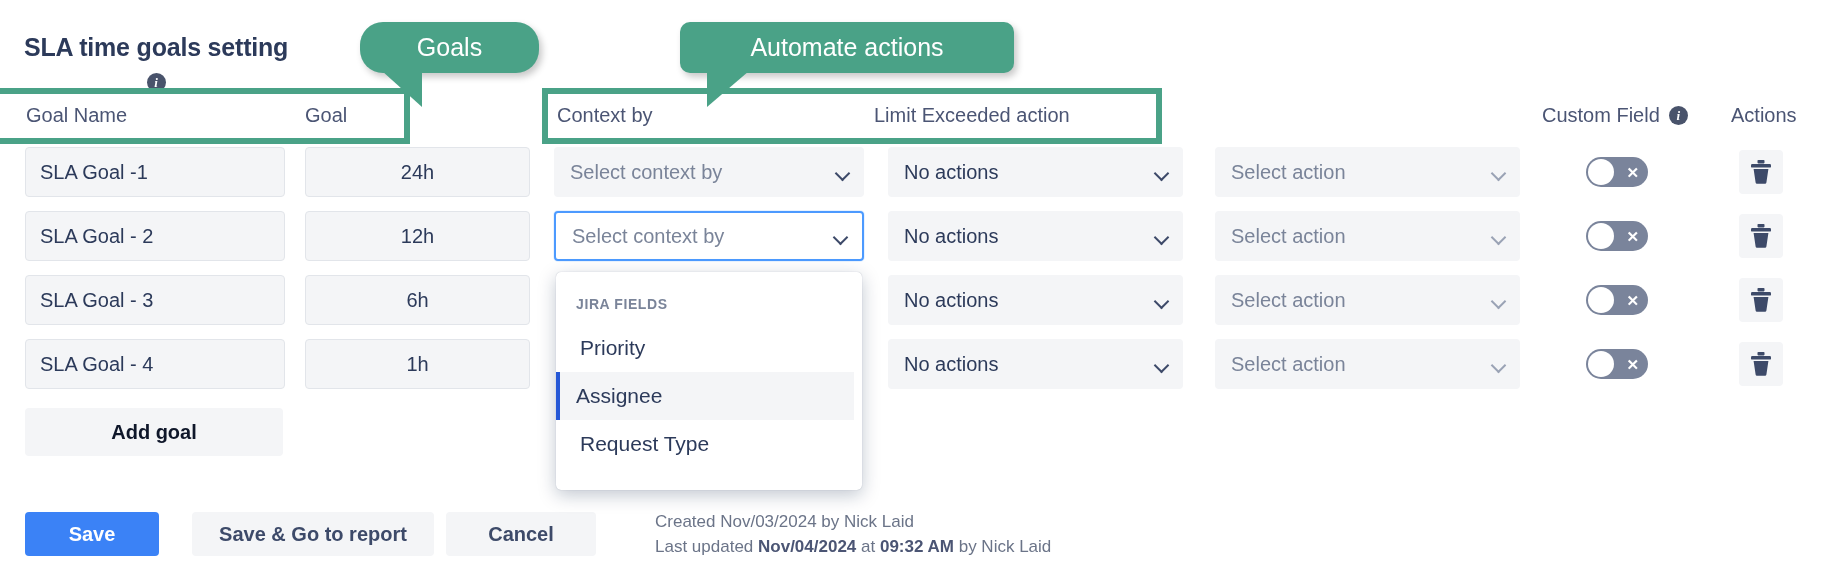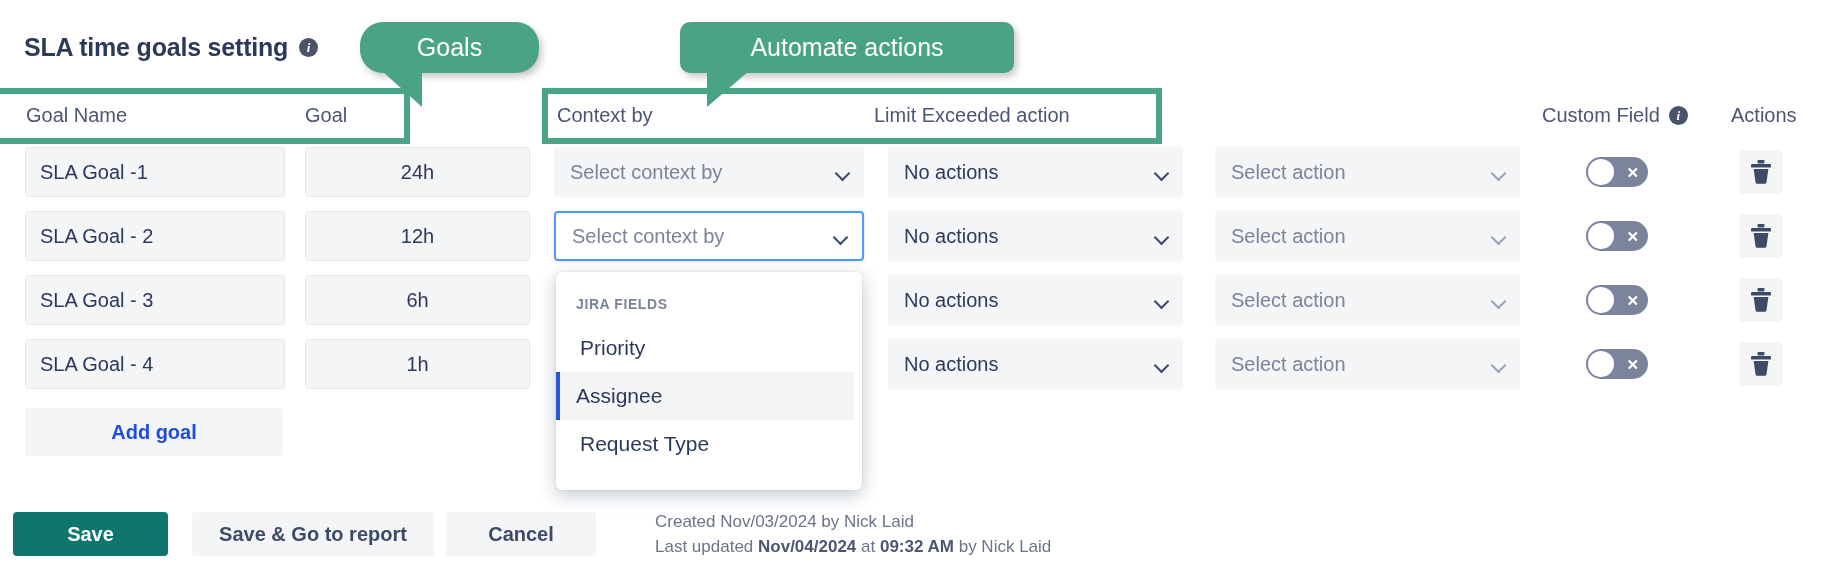--- a/index.html
+++ b/index.html
@@ -14,20 +14,21 @@
   }
 
   
   #page-title-row {
     position: absolute;
     left: 24px;
     top: 33px;
     display: flex;
     align-items: center;
     gap: 11px;
+    flex-direction: column;
   }
   #page-title-row .title-text {
     font-size: 25px;
     font-weight: bold;
     color: #2c3a5a;
     letter-spacing: -0.2px;
     white-space: nowrap;
   }
 
   .info-icon {
@@ -244,21 +245,21 @@
     left: 25px;
     top: 408px;
     width: 258px;
     height: 48px;
     background: #f4f5f7;
     border: none;
     border-radius: 4px;
     font-family: "Liberation Sans", sans-serif;
     font-size: 20px;
     font-weight: bold;
-    color: #1d4ed8;
+    color: #0f172a;
     cursor: pointer;
   }
 
   
   #context-dropdown {
     position: absolute;
     left: 556px;
     top: 272px;
     width: 306px;
     background: #ffffff;
@@ -296,23 +297,23 @@
     border-radius: 4px;
     font-family: "Liberation Sans", sans-serif;
     font-size: 20px;
     font-weight: bold;
     cursor: pointer;
     display: flex;
     align-items: center;
     justify-content: center;
   }
   #btn-save {
-    left: 13px;
-    width: 155px;
-    background: #0f766e;
+    left: 25px;
+    width: 134px;
+    background: #3b82f6;
     color: #ffffff;
   }
   #btn-save-report {
     left: 192px;
     width: 242px;
     background: #f4f5f7;
     color: #3d4a69;
   }
   #btn-cancel {
     left: 446px;

